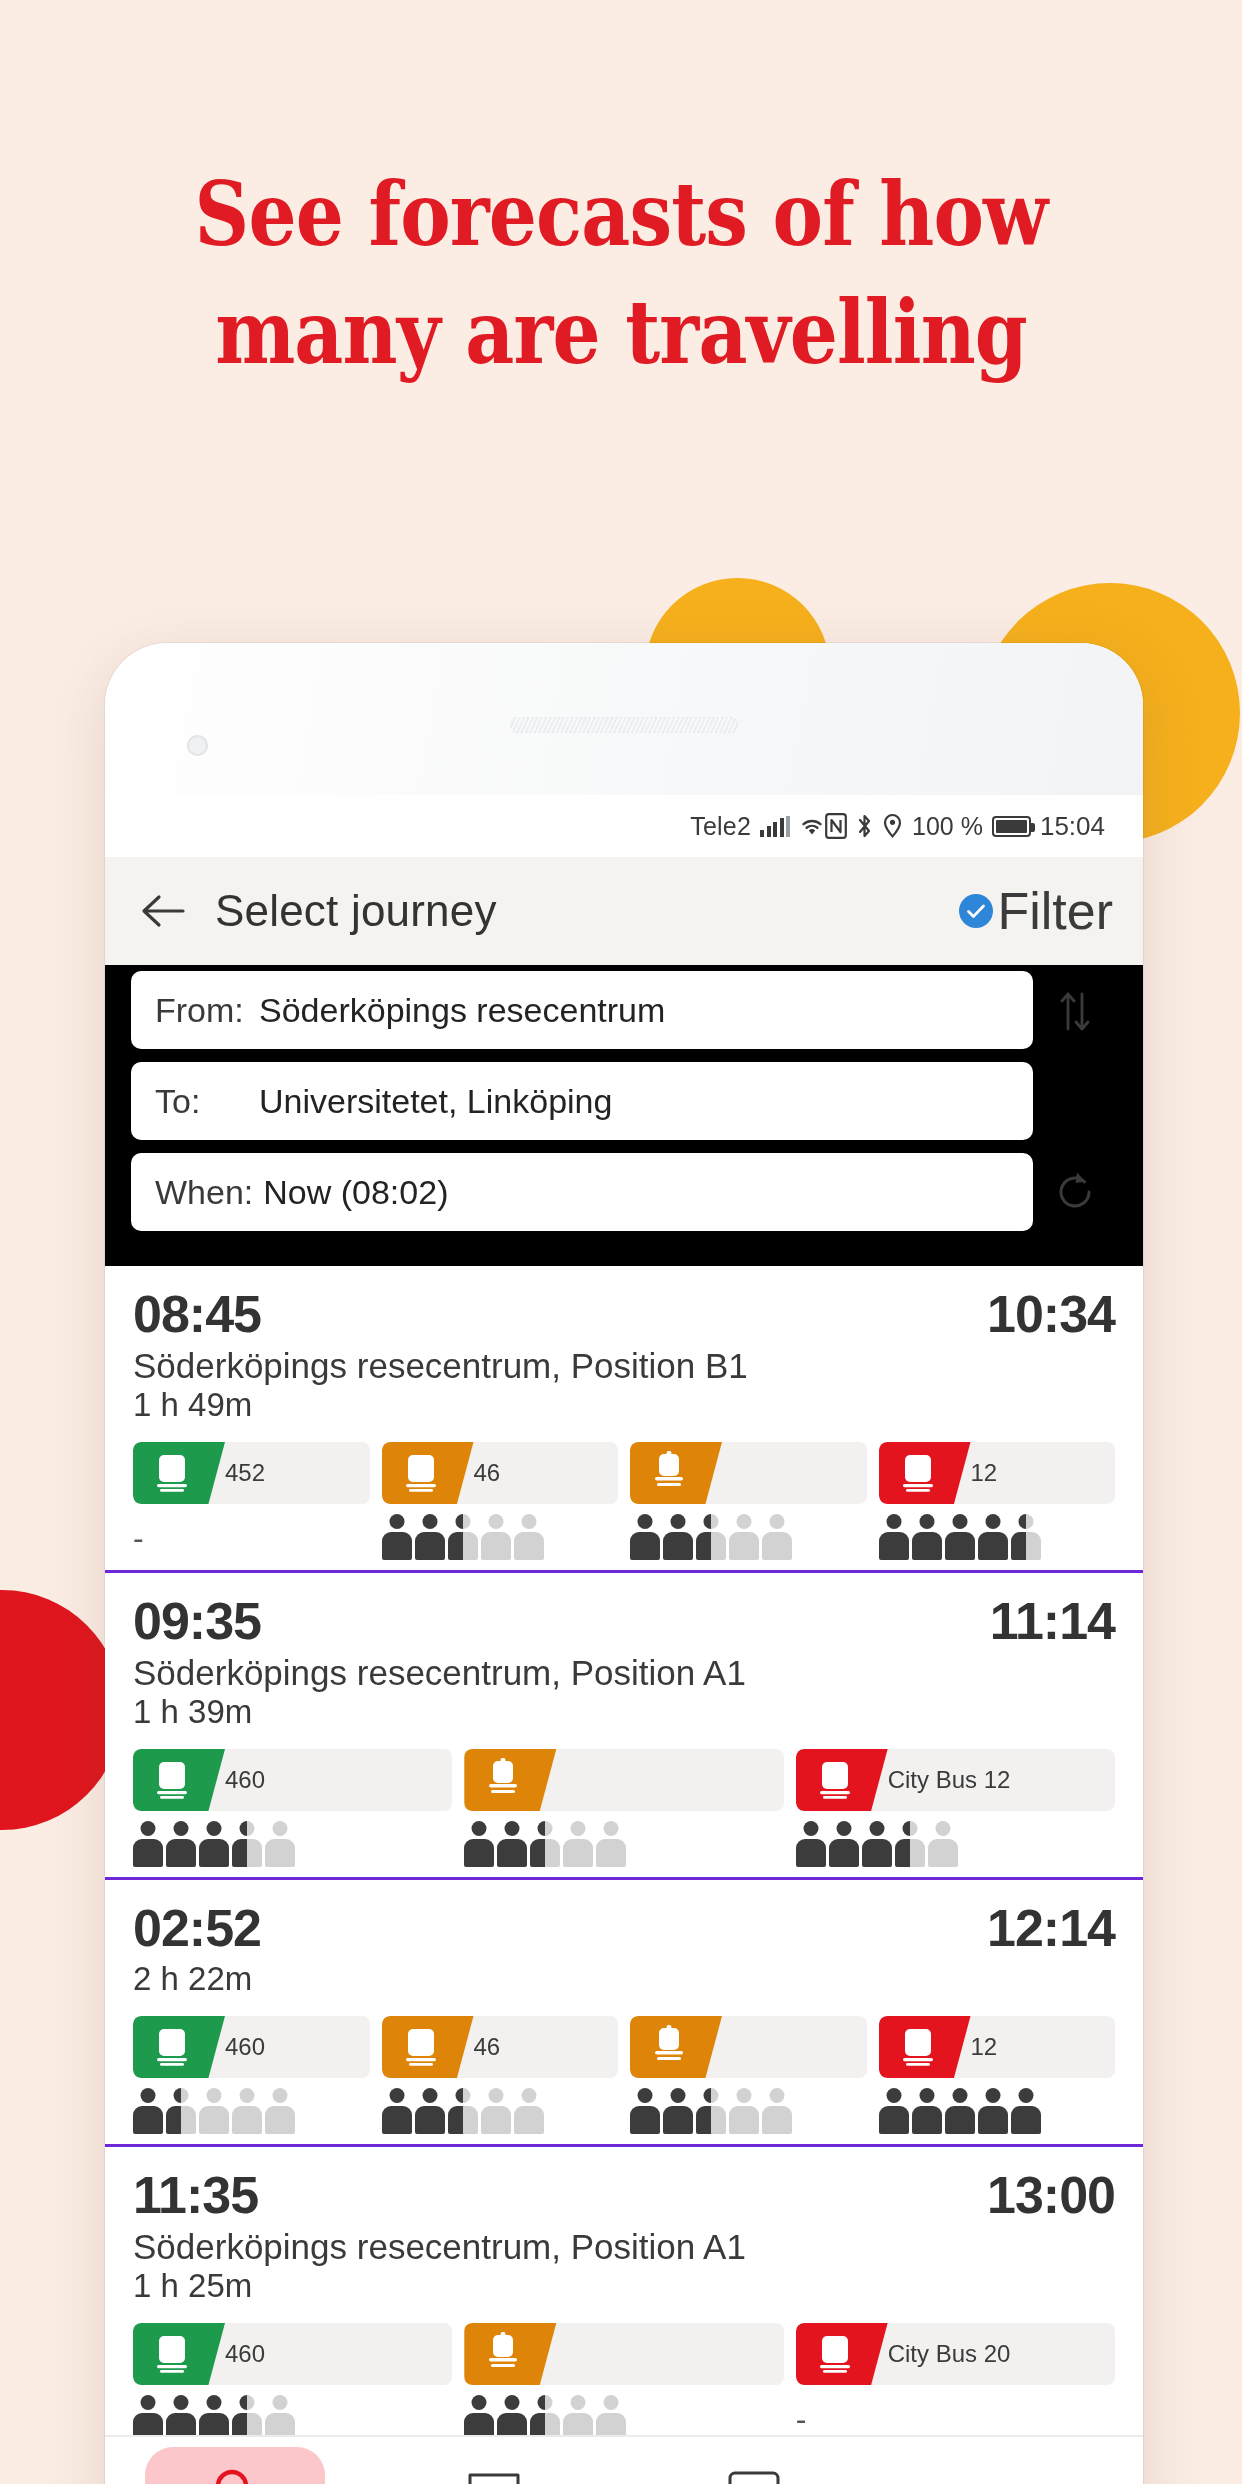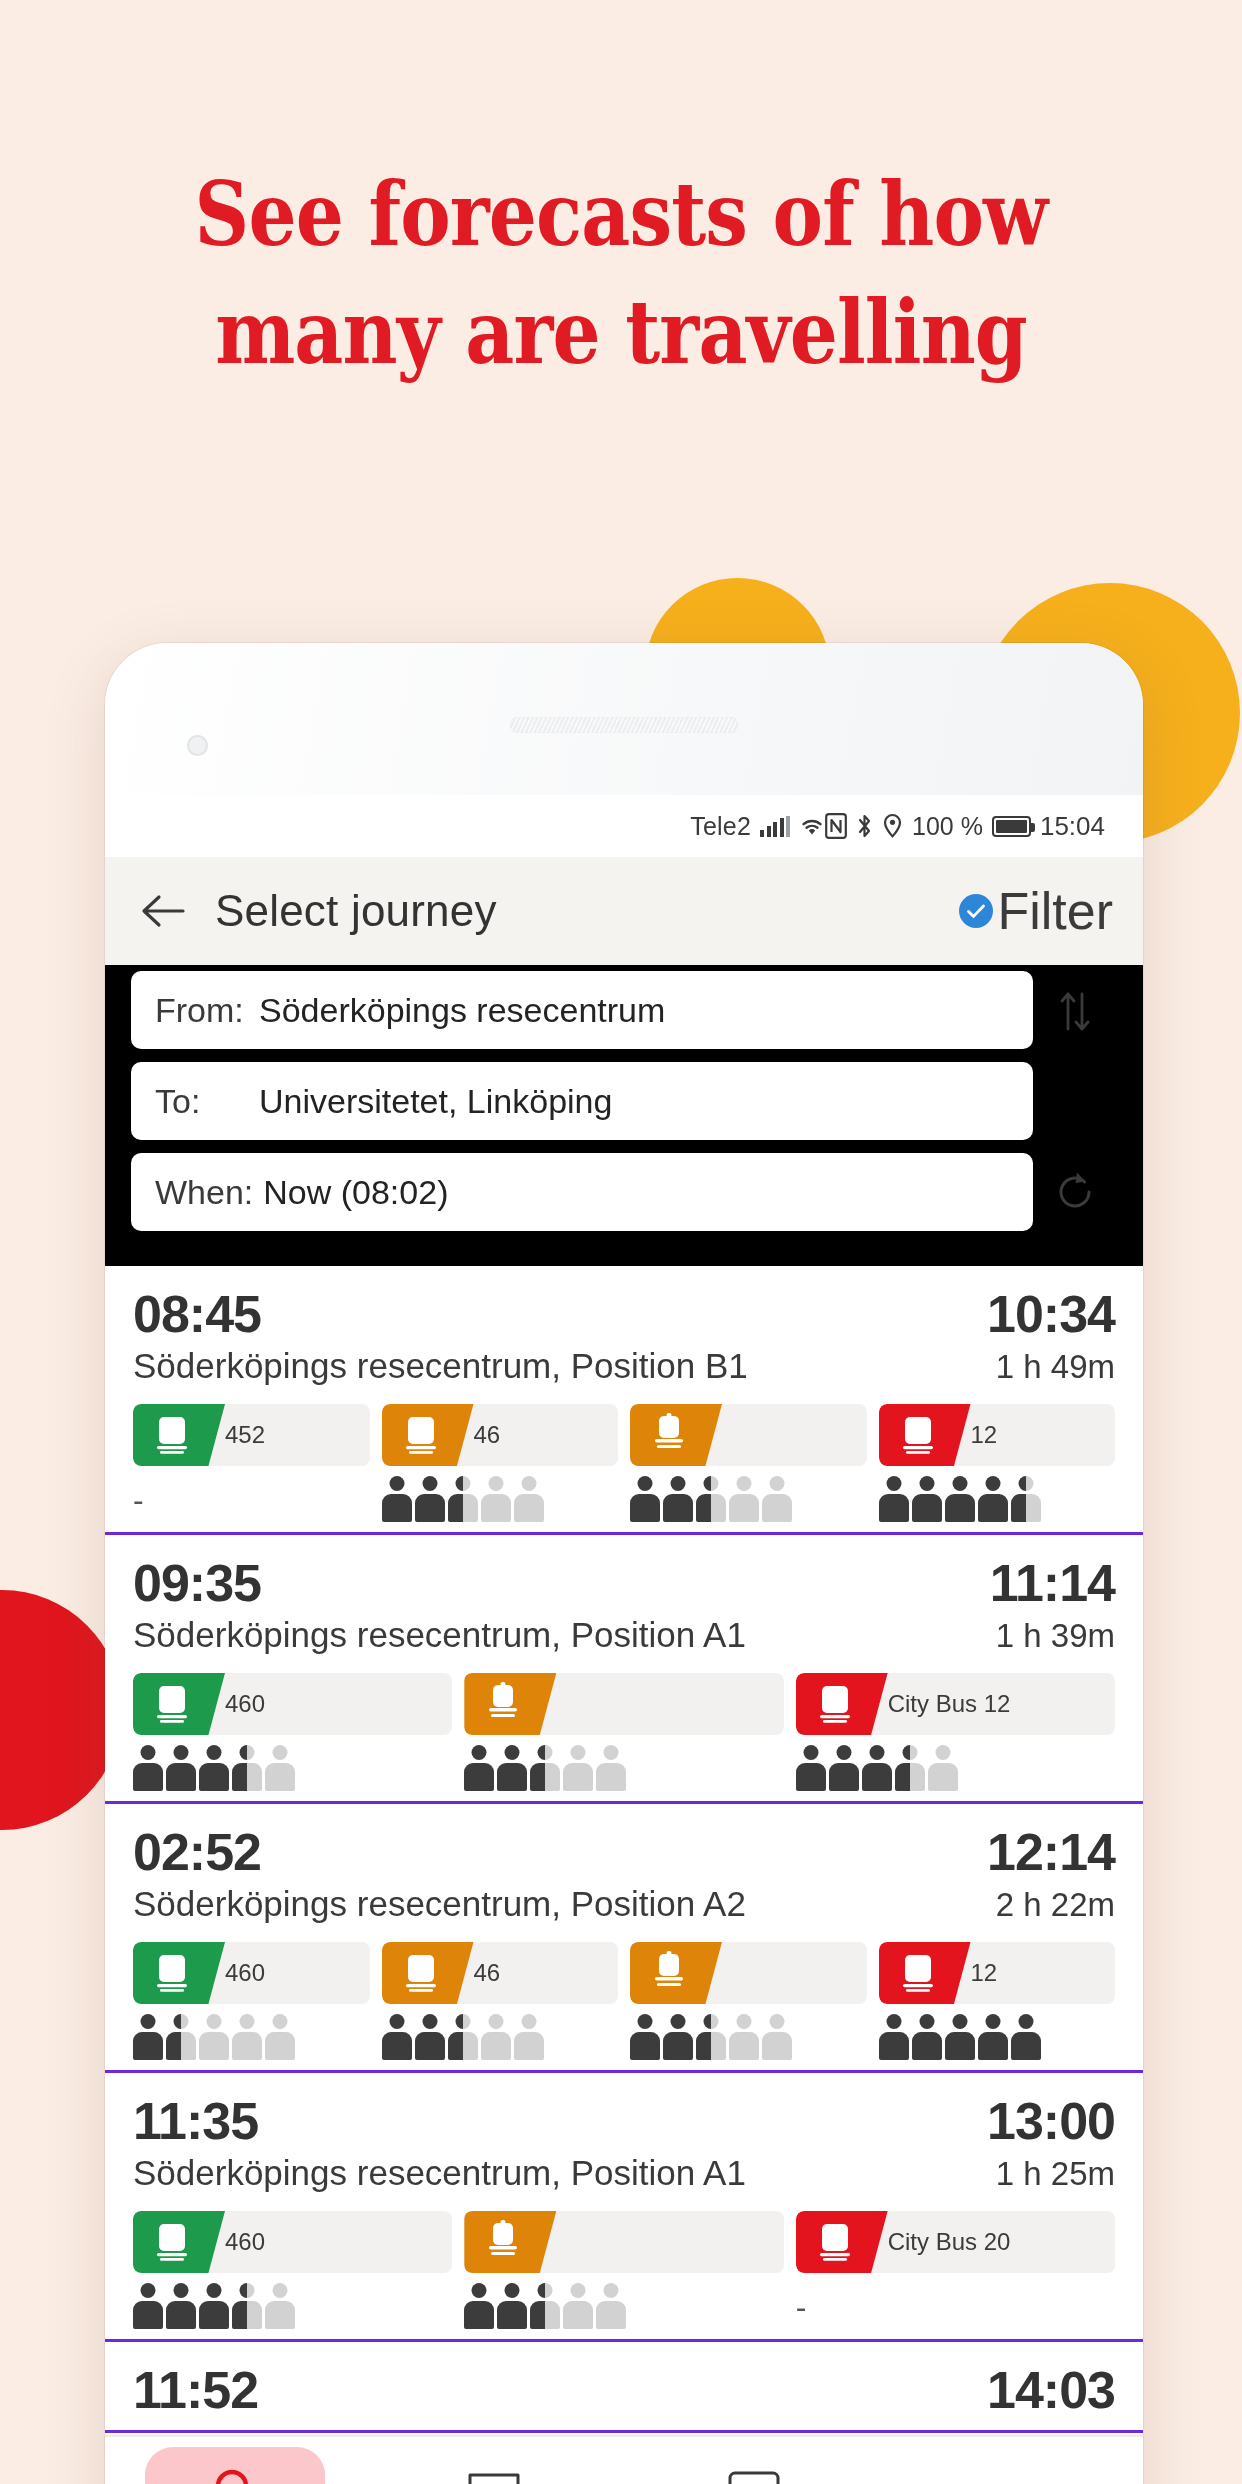--- a/index.html
+++ b/index.html
@@ -113,21 +113,21 @@
   .side-action { width:84px; display:flex; align-items:center; justify-content:center; margin-bottom:13px; }
 
   
   #journey-list { background:#FFFFFF; }
   .journey {
     border-bottom:3px solid #6d28d9;
     padding:18px 28px 10px 28px;
   }
   .j-times { display:flex; align-items:baseline; justify-content:space-between; }
   .j-dep, .j-arr { font-size:52px; font-weight:bold; color:#333; letter-spacing:-1px; }
-  .j-sub { display:flex; align-items:baseline; justify-content:space-between; margin-top:2px; }
+  .j-sub { display:flex; align-items:baseline; justify-content:space-between; margin-top:2px;flex-direction:column; }
   .j-origin { font-size:35px; color:#3a3a3a; }
   .j-duration { font-size:33px; color:#3a3a3a; }
 
   .legs { display:flex; gap:12px; margin-top:18px; }
   .leg { flex:1; }
   .leg-track {
     background:#F2F1EF; border-radius:8px; height:62px;
     display:flex; align-items:center; position:relative; overflow:hidden;
   }
   .leg-badge {
@@ -532,21 +532,20 @@
               </div>
             </div>
           </div>
         </div>
         <div class="journey">
           <div class="j-times">
             <span class="j-dep">02:52</span>
             <span class="j-arr">12:14</span>
           </div>
           <div class="j-sub">
-            <span class="j-origin">Söderköpings resecentrum, Position A2</span>
             <span class="j-duration">2 h 22m</span>
           </div>
           <div class="legs">
             <div class="leg">
               <div class="leg-track">
                 <span class="leg-badge green">
                   <svg width="42" height="44" viewBox="0 0 42 44">
                     <rect x="8" y="4" width="26" height="27" rx="5" fill="#fff"></rect>
                     <rect x="11.5" y="8" width="19" height="9" rx="2.5" fill="none"></rect>
                     <rect x="6" y="33" width="30" height="3.2" rx="1.6" fill="#fff"></rect>

